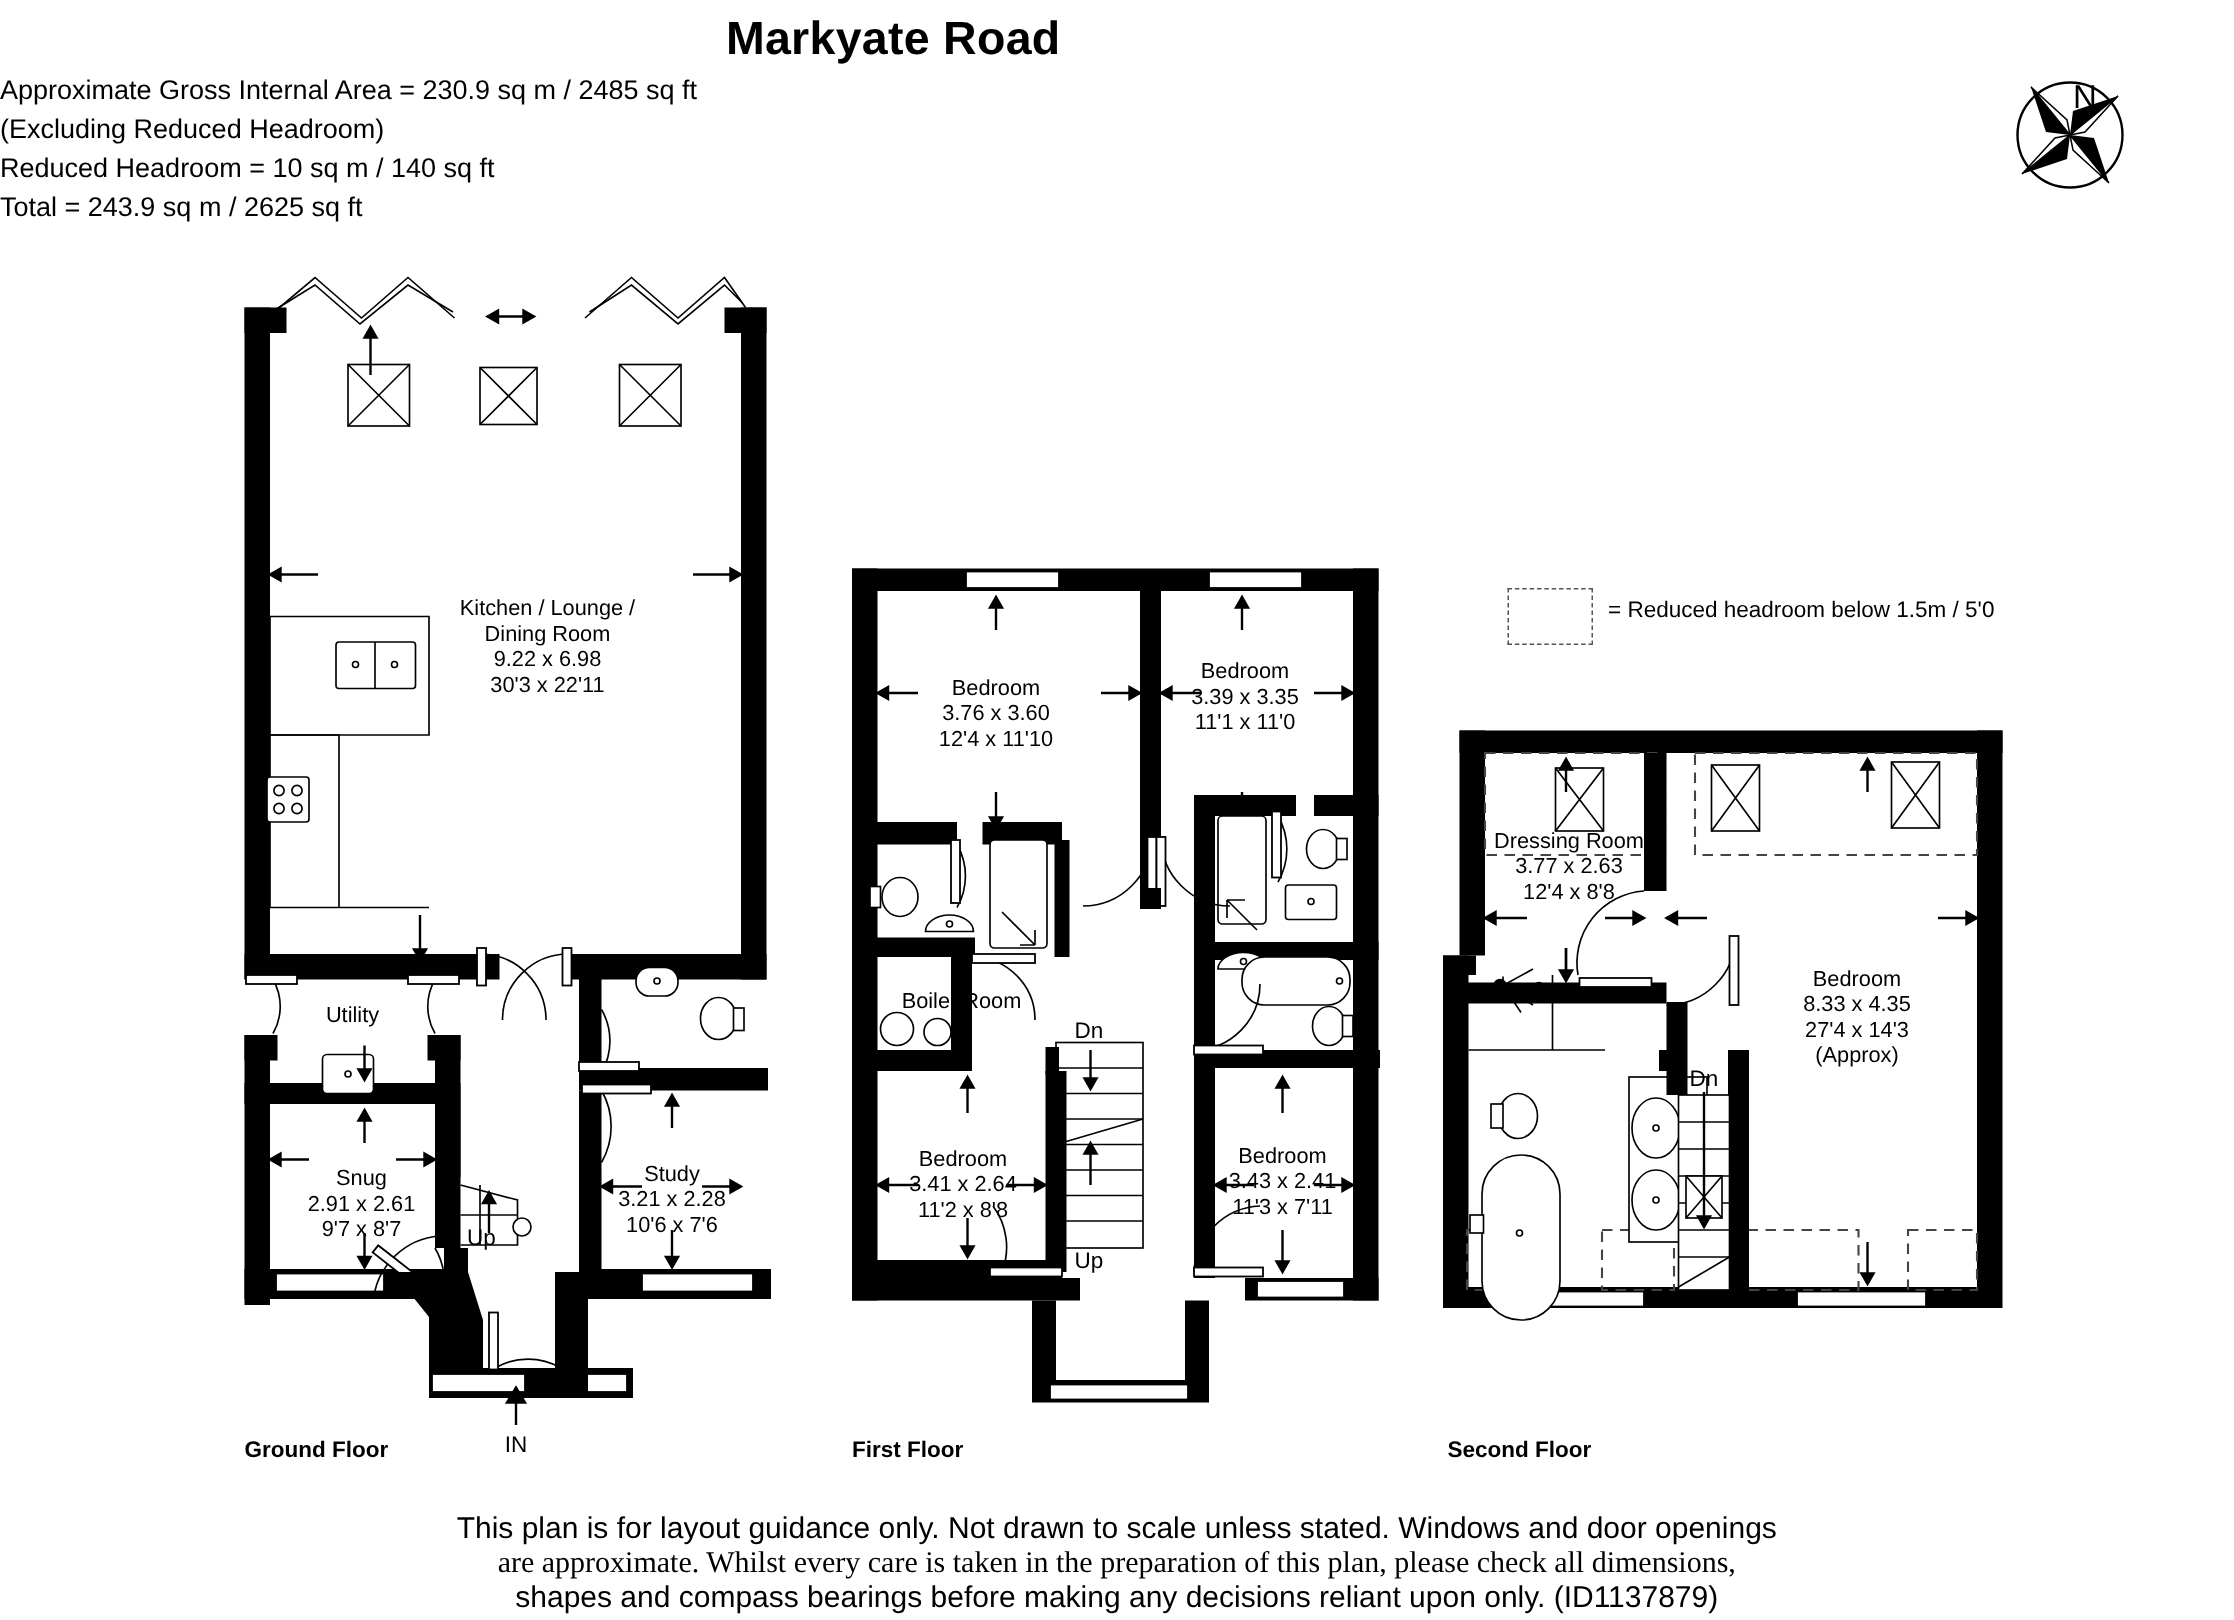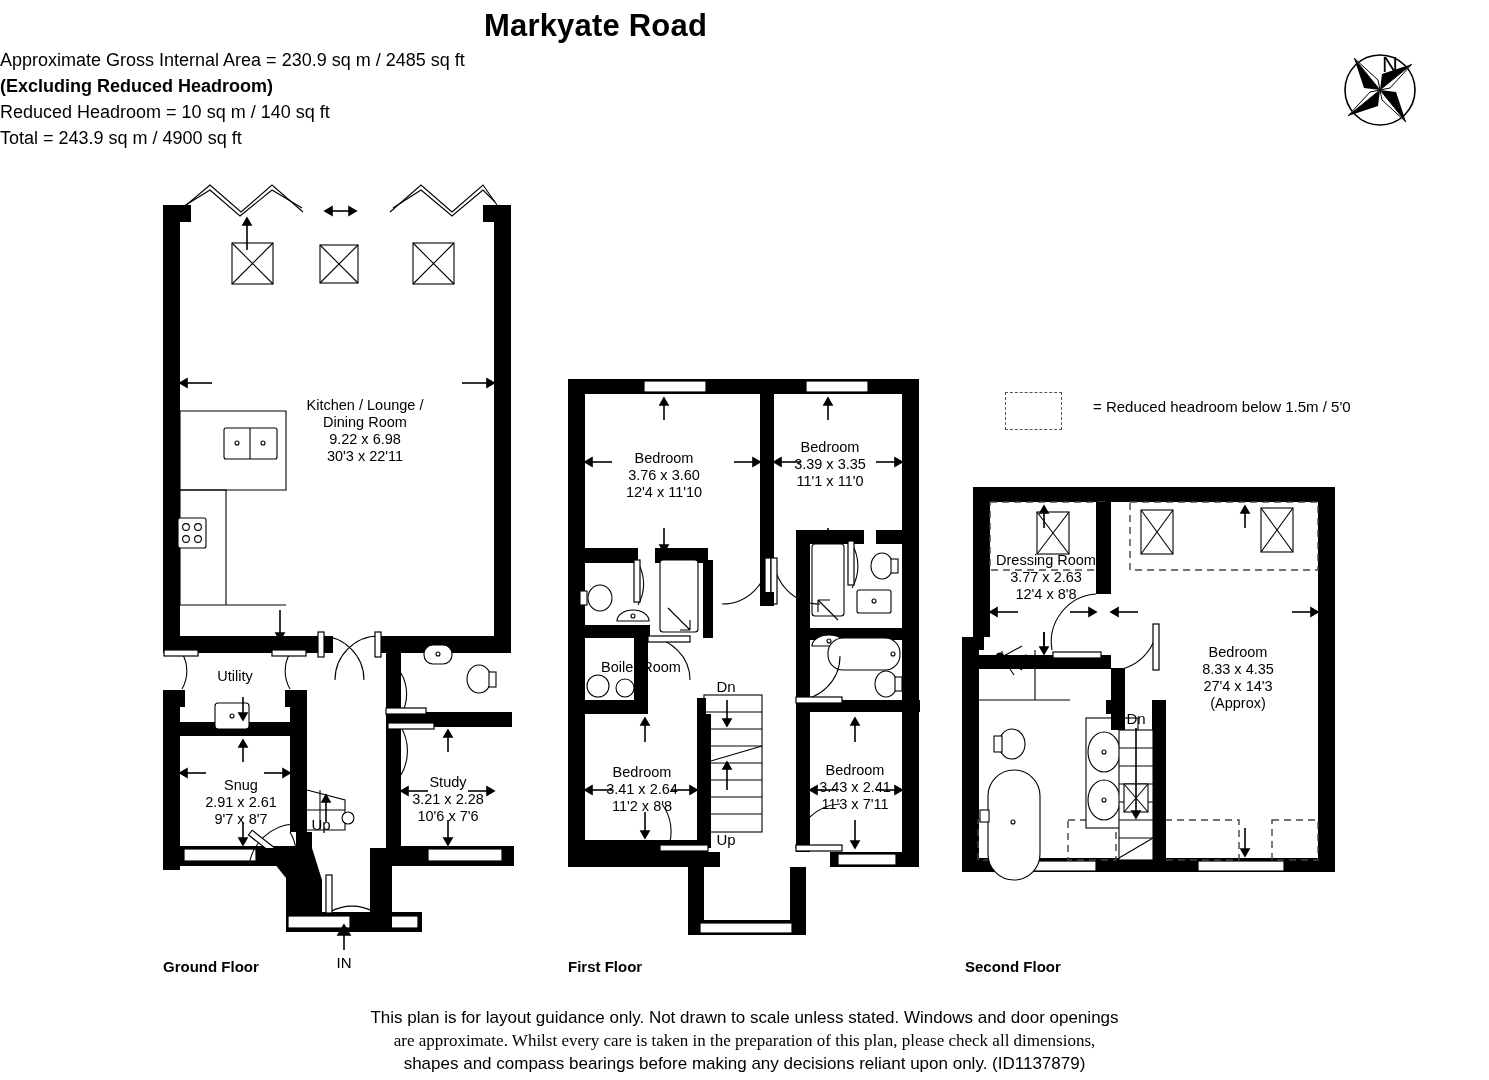--- a/index.html
+++ b/index.html
@@ -2,52 +2,52 @@
 <html><head>
 <meta charset="utf-8">
 <style>
   html,body{margin:0;padding:0;background:#ffffff;}
   body{width:1489px;height:1080px;position:relative;overflow:hidden;
        font-family:"Liberation Sans",sans-serif;color:#000;}
   .abs{position:absolute;}
   
   #title{top:8px;left:0;width:1191px;text-align:center;font-size:31px;font-weight:bold;letter-spacing:.2px;}
   .sub{left:0;width:1448px;text-align:left;font-size:18px;}
-  #sub1{top:50px;} #sub2{top:76px;font-weight:bold;} #sub3{top:102px;} #sub4{top:128px;}
+  #sub1{top:50px;} #sub2{top:76px;} #sub3{top:102px;} #sub4{top:128px;}
   
   #compass{top:50px;left:1340px;width:80px;height:80px;}
   #compassN{top:52px;left:1382px;font-size:22px;}
   
   #legendBox{top:392px;left:1005px;width:55px;height:36px;border:1.6px dashed #555;}
-  #legendTxt{top:398px;left:1072px;font-size:15px;white-space:nowrap;margin-left:21px;}
+  #legendTxt{top:398px;left:1072px;font-size:15px;white-space:nowrap;}
   
   .floorcap{font-size:15px;font-weight:bold;}
   #capG{top:958px;left:163px;} #capF{top:958px;left:568px;} #capS{top:958px;left:965px;}
   
-  .foot{left:0;width:1489px;text-align:center;font-size:17px;}
+  .foot{left:0;width:1489px;text-align:center;font-size:20px;}
   #f1{top:1008px;} #f2{top:1031px;font-family:Liberation Serif, serif;} #f3{top:1054px;}
   
   #plan{top:0;left:0;width:1489px;height:1080px;}
   .rlabel{font-family:"Liberation Sans",sans-serif;font-size:14.5px;fill:#000;text-anchor:middle;}
   .stairtxt{font-family:"Liberation Sans",sans-serif;font-size:15px;fill:#000;text-anchor:middle;}
   .wall{fill:#000;}
   .thin{fill:none;stroke:#000;stroke-width:1.1;}
   .fix{fill:#fff;stroke:#000;stroke-width:1.1;}
   .dash{fill:none;stroke:#444;stroke-width:1.4;stroke-dasharray:7 5;}
   .win{fill:#fff;stroke:#000;stroke-width:1.2;}
   .arw{stroke:#000;stroke-width:1.6;fill:none;}
 </style>
 </head>
 <body>
 
 <div class="abs" id="title">Markyate Road</div>
 <div class="abs sub" id="sub1">Approximate Gross Internal Area = 230.9 sq m / 2485 sq ft</div>
 <div class="abs sub" id="sub2">(Excluding Reduced Headroom)</div>
 <div class="abs sub" id="sub3">Reduced Headroom = 10 sq m / 140 sq ft</div>
-<div class="abs sub" id="sub4">Total = 243.9 sq m / 4900 sq ft</div>
+<div class="abs sub" id="sub4">Total = 243.9 sq m / 2625 sq ft</div>
 
 <svg class="abs" id="compass" viewBox="0 0 80 80">
   <circle cx="40" cy="40" r="35" fill="#fff" stroke="#000" stroke-width="1.6"></circle>
   <path d="M40 40 L14 8 L24 38 Z" fill="#000"></path>
   <path d="M40 40 L72 14 L42 24 Z" fill="#000"></path>
   <path d="M40 40 L66 72 L56 42 Z" fill="#000"></path>
   <path d="M40 40 L8 66 L38 56 Z" fill="#000"></path>
   <path d="M40 40 L14 8 L38 30 Z" fill="#fff" stroke="#000" stroke-width="1"></path>
   <path d="M40 40 L72 14 L50 38 Z" fill="#fff" stroke="#000" stroke-width="1"></path>
   <path d="M40 40 L66 72 L42 50 Z" fill="#fff" stroke="#000" stroke-width="1"></path>

